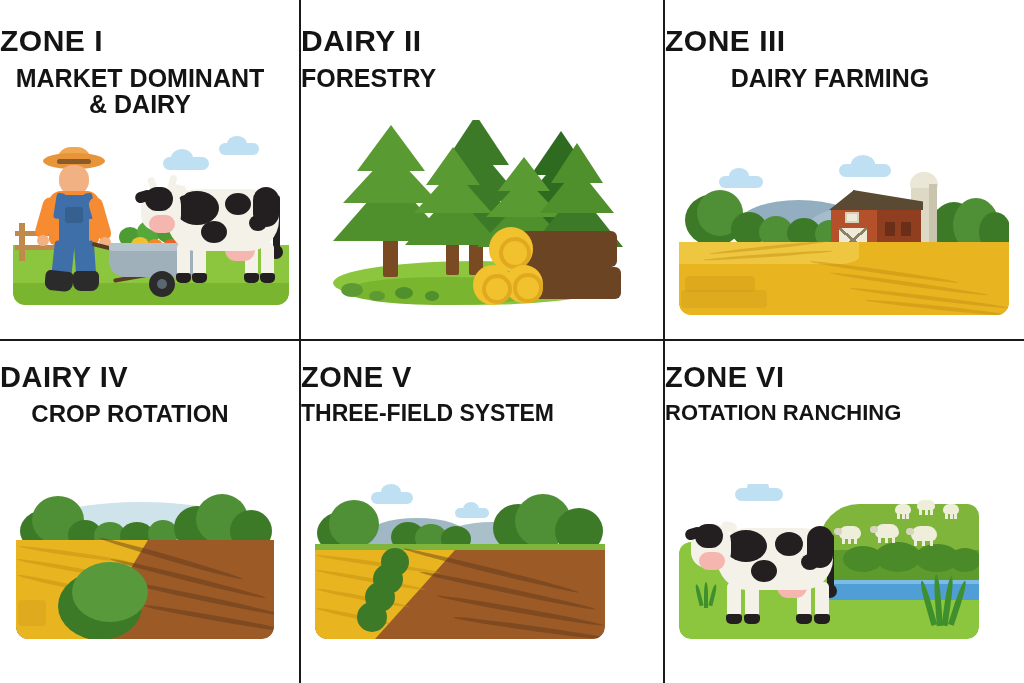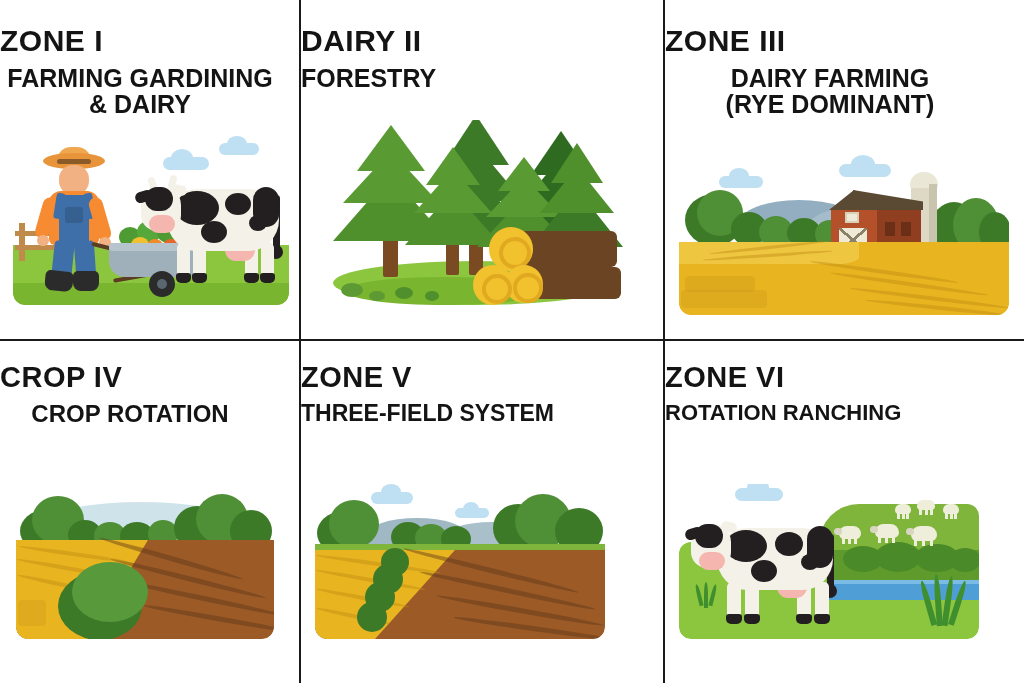--- a/index.html
+++ b/index.html
@@ -157,21 +157,21 @@
   .grass-blade{position:absolute;background:#3f8f2f;border-radius:50% 50% 0 0;}
 </style>
 </head>
 <body>
 
 <div id="grid">
 
   <div class="panel r1 p1 br bb">
     <div class="zone-title">ZONE I</div>
     <div class="zone-sub">
-      <div>FARMING GARDINING</div>
+      <div>MARKET DOMINANT</div>
       <div>&amp; DAIRY</div>
     </div>
 
     <div class="art z1">
       <div class="artbox">
         <div class="sky"></div>
 
         <div class="cloud" style="left:150px;top:24px;width:46px;height:13px;">
           <span style="position:absolute;left:8px;top:-8px;width:22px;height:18px;background:#bfe0f2;border-radius:50%;display:block;"></span>
         </div>
@@ -321,21 +321,20 @@
         <div class="bush" style="left:70px;bottom:6px;width:18px;height:12px;background:#4f8f2c;"></div>
         <div class="bush" style="left:100px;bottom:4px;width:14px;height:10px;background:#4f8f2c;"></div>
       </div>
     </div>
   </div>
 
   <div class="panel r1 p3 bb">
     <div class="zone-title">ZONE III</div>
     <div class="zone-sub">
       <div>DAIRY FARMING</div>
-      <div>(RYE DOMINANT)</div>
     </div>
 
     <div class="art z3">
       <div class="artbox">
         <div class="sky"></div>
         <div class="cloud" style="left:40px;top:26px;width:44px;height:12px;">
           <span style="position:absolute;left:10px;top:-8px;width:20px;height:16px;background:#bfe0f2;border-radius:50%;display:block;"></span>
         </div>
         <div class="cloud" style="left:160px;top:14px;width:52px;height:13px;">
           <span style="position:absolute;left:12px;top:-9px;width:24px;height:18px;background:#bfe0f2;border-radius:50%;display:block;"></span>
@@ -383,21 +382,21 @@
         <div class="wheatline" style="left:150px;top:132px;width:160px;height:4px;transform:rotate(8deg);"></div>
         <div class="wheatline" style="left:170px;top:146px;width:160px;height:4px;transform:rotate(7deg);"></div>
         <div class="wheatline" style="left:186px;top:156px;width:150px;height:4px;transform:rotate(6deg);"></div>
         <div class="wheatline" style="left:6px;top:126px;width:70px;height:16px;border-radius:4px;background:rgba(200,150,25,.35);"></div>
         <div class="wheatline" style="left:2px;top:140px;width:86px;height:18px;border-radius:4px;background:rgba(200,150,25,.3);"></div>
       </div>
     </div>
   </div>
 
   <div class="panel r2 p4 br">
-    <div class="zone-title">CROP IV</div>
+    <div class="zone-title">DAIRY IV</div>
     <div class="zone-sub">
       <div>CROP ROTATION</div>
     </div>
 
     <div class="art z4">
       <div class="artbox">
         <div style="position:absolute;inset:0;background:#fff;"></div>
         <div style="position:absolute;left:40px;top:18px;width:170px;height:30px;background:#cfe3ea;border-radius:50% 50% 0 0;"></div>
 
         <div class="tree-d" style="left:4px;top:26px;width:50px;height:42px;"></div>

